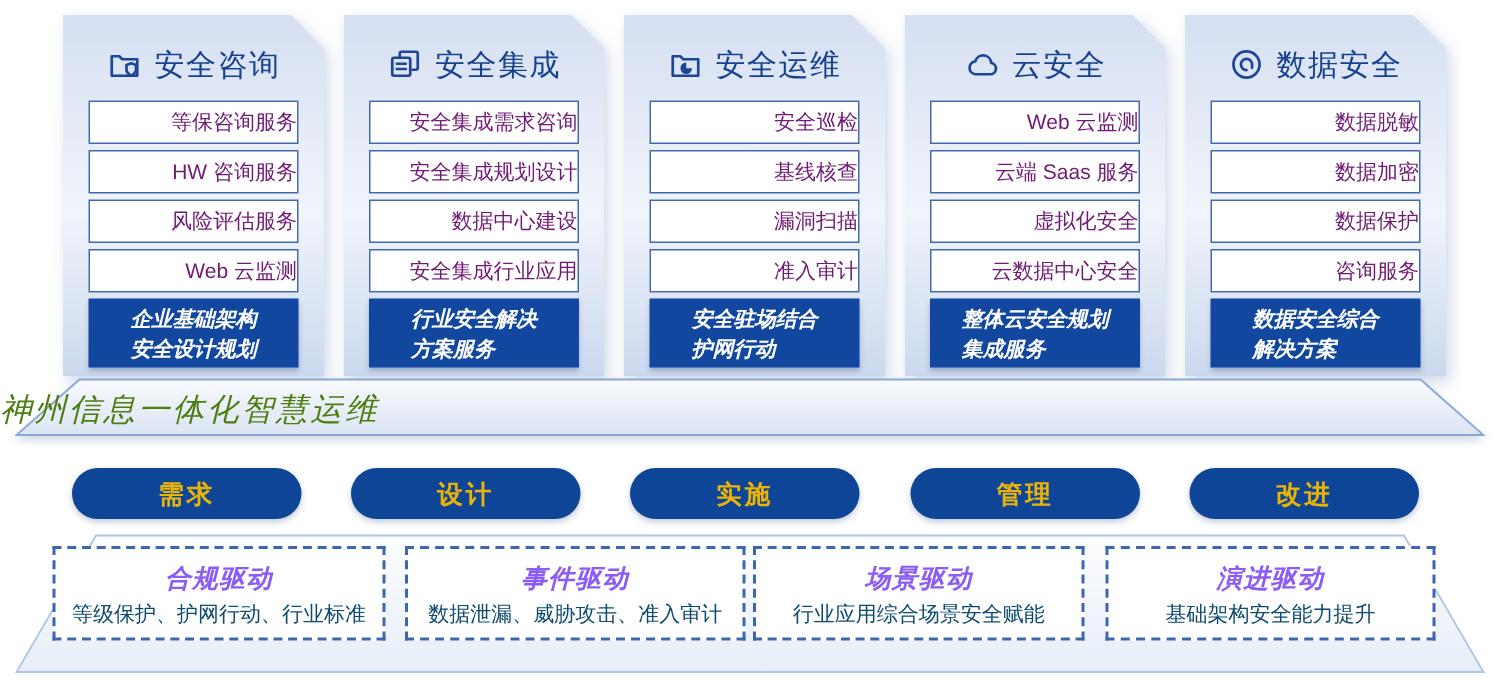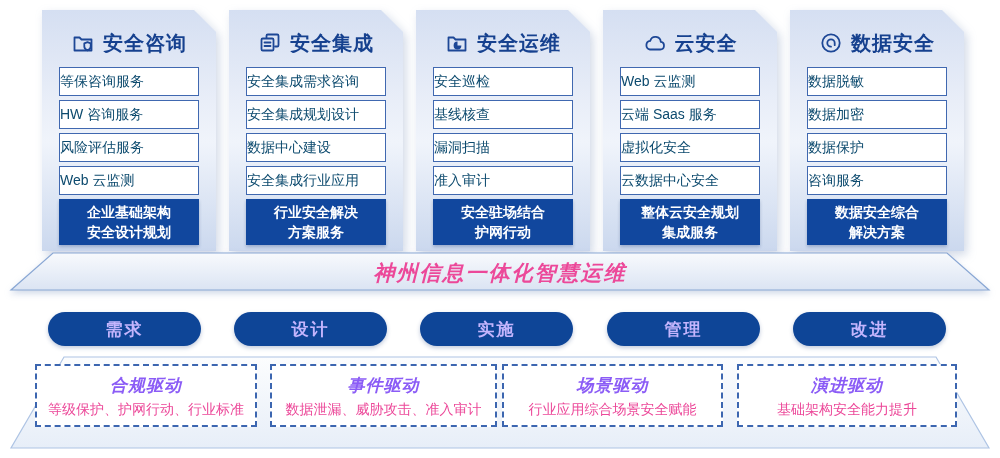--- a/index.html
+++ b/index.html
@@ -11,55 +11,56 @@
   .card-wrap{position:absolute;top:10px;width:174px;height:241px;
     filter:drop-shadow(3px 4px 5px rgba(90,120,170,.28));}
   .card{
     width:100%;height:100%;
     clip-path:polygon(0 0, calc(100% - 22px) 0, 100% 22px, 100% 100%, 0 100%);
     background:linear-gradient(180deg,#d5dff2 0%,#e9eef8 38%,#f0f4fb 55%,#cbd8ee 100%);
   }
   .card-header{display:flex;justify-content:center;align-items:center;gap:8px;
     padding-top:19px;height:28px;}
   .card-header .icon{display:inline-flex;width:24px;height:24px;}
-  .card-title{font-size:20px;font-weight:700;color:#16418f;letter-spacing:1px;}
+  .card-title{font-size:20px;font-weight:400;color:#16418f;letter-spacing:1px;}
   .items{margin:10px 17px 0;}
   .item{
     height:27px;line-height:27px;background:#ffffff;border:1px solid #4068b0;
-    margin-bottom:4px;text-align:left;font-size:14px;color:#0c4a6e;
+    margin-bottom:4px;text-align:right;font-size:14px;color:#701a75;
   }
   .highlight{
     margin:2px 17px 0;min-height:46px;background:#11479e;color:#fff;
-    display:flex;align-items:center;justify-content:center;text-align:center;
+    display:flex;align-items:center;justify-content:center;text-align:left;
     font-size:14px;font-weight:700;line-height:1.45;white-space:pre-line;
     box-shadow:0 2px 3px rgba(40,70,130,.3);
+    font-style:italic;
   }
   
   .banner-svg{position:absolute;left:0;top:252px;
     filter:drop-shadow(0 3px 3px rgba(100,130,180,.3));}
   .banner-title{
-    position:absolute;left:0;top:259px;width:1000px;text-align:center;
-    font-size:21px;font-weight:700;font-style:italic;color:#ec4899;letter-spacing:2px;
+    position:absolute;left:0;top:259px;width:1000px;
+    font-size:21px;font-weight:400;font-style:italic;color:#4d7c0f;letter-spacing:2px;
   }
   
   .pill{
     position:absolute;top:312px;width:153px;height:34px;border-radius:17px;
-    background:#0e4597;color:#c4b5fd;font-size:17px;font-weight:700;letter-spacing:2px;
+    background:#0e4597;color:#eab308;font-size:17px;font-weight:700;letter-spacing:2px;
     display:flex;align-items:center;justify-content:center;
     box-shadow:0 2px 4px rgba(50,80,140,.3);
   }
   
   .platform-svg{position:absolute;left:0;top:356px;}
   .driver{
     position:absolute;top:364px;height:63px;background:#ffffff;
     border:2px dashed #3c66b0;box-sizing:border-box;text-align:center;
   }
   .driver-title{margin-top:8px;font-size:17px;font-weight:700;font-style:italic;
     color:#8b5cf6;letter-spacing:1px;}
-  .driver-desc{margin-top:4px;font-size:14px;color:#ec4899;}
+  .driver-desc{margin-top:4px;font-size:14px;color:#0c4a6e;}
   svg .ic{stroke:#1d4796;stroke-width:1.8;fill:none;stroke-linejoin:round;stroke-linecap:round;}
 </style>
 </head>
 <body>
 
 <div class="stage">
 
   <div class="card-wrap" style="left:42px">
     <div class="card">
       <div class="card-header">

